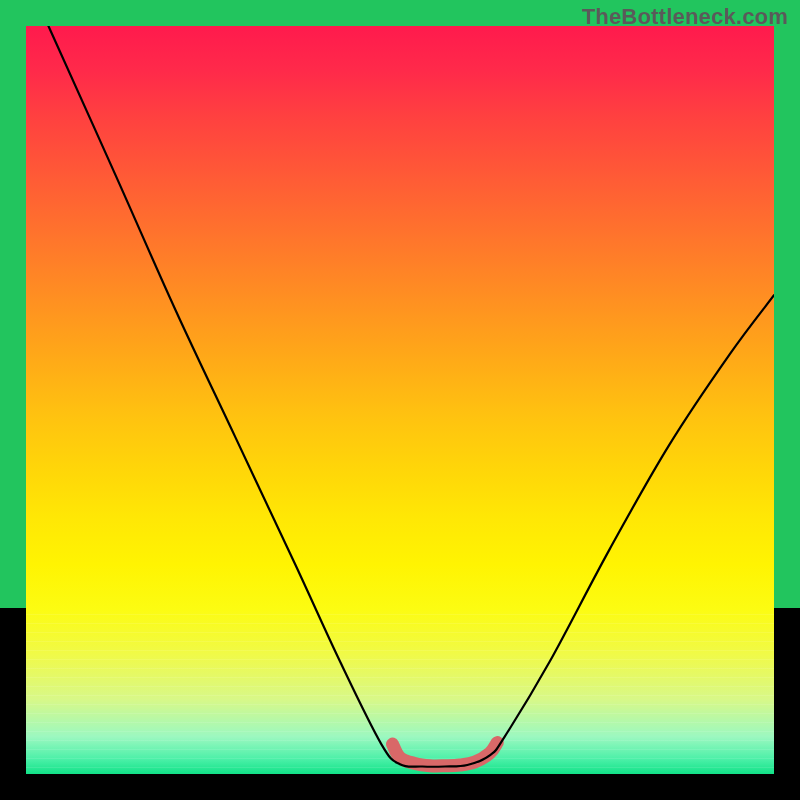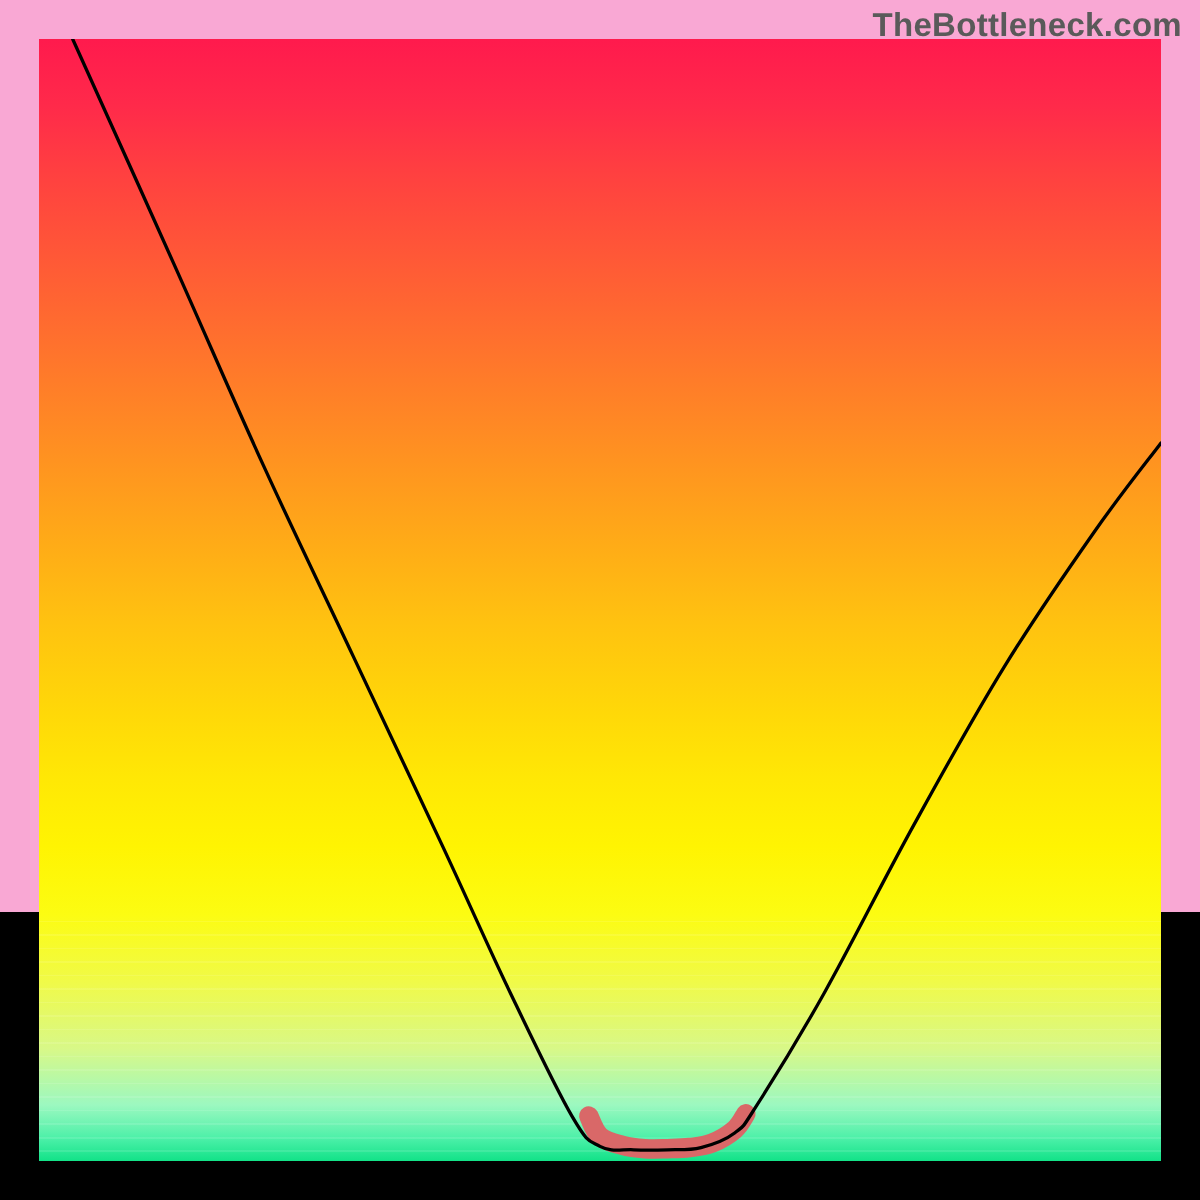--- a/index.html
+++ b/index.html
@@ -1,21 +1,21 @@
 <!DOCTYPE html>
 <html><head>
 <meta charset="utf-8">
 <style>
   * { margin: 0; padding: 0; box-sizing: border-box; }
   html, body { width: 800px; height: 800px; overflow: hidden; background: #000; }
   .frame {
     position: relative;
     width: 800px;
     height: 608px;
-    background: #f9a8d4;
+    background: #22c55e;
   }
   .plot-area {
     position: absolute;
     left: 26px;
     top: 26px;
     width: 748px;
     height: 748px;
     overflow: hidden;
   }
   .gradient-bg {

